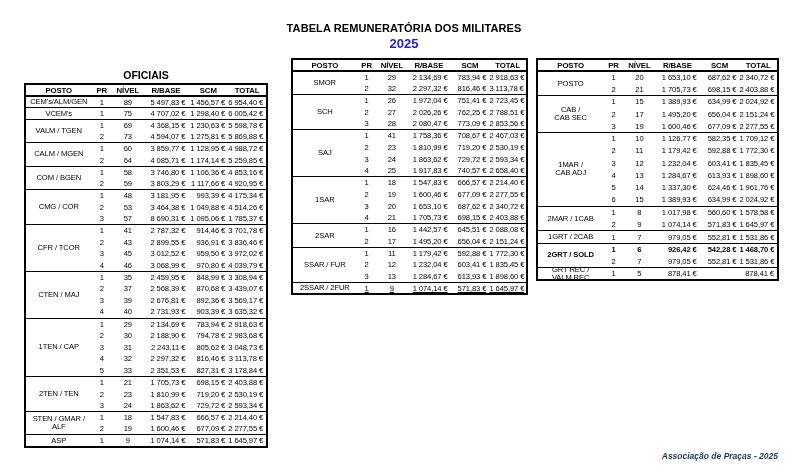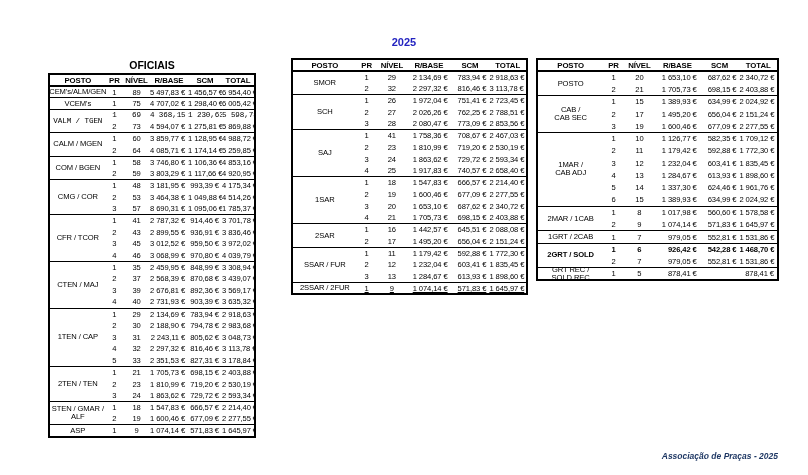--- a/index.html
+++ b/index.html
@@ -6,24 +6,24 @@
   html,body { width:808px; height:475px; }
   body {
     position:relative;
     background:#ffffff;
     font-family:"Liberation Sans","DejaVu Sans",sans-serif;
     color:#000;
     overflow:hidden;
   }
   .title-block { position:absolute; top:22px; left:0; width:100%; text-align:center; }
   .main-title { font-size:11px; font-weight:bold; letter-spacing:0.1px; }
-  .main-year { font-size:11px; font-weight:bold; margin-top:14px; }
+  .main-year { font-size:13px; font-weight:bold; margin-top:2px; }
 
   .table-wrap { position:absolute; top:58px; }
-  .wrap-oficiais  { left:48px;  width:208px; }
+  .wrap-oficiais  { left:24px;  width:244px;margin-top:10px; }
   .wrap-sargentos { left:291px; width:237px; }
   .wrap-pracas    { left:536px; width:243px; }
 
   .tbl-title { text-align:center; font-weight:bold; font-size:10.5px; height:15px; line-height:14px; }
 
   table {
     width:100%;
     border-collapse:collapse;
     table-layout:fixed;
     border:2px solid #000;
@@ -49,20 +49,21 @@
   }
   .footer {
     position:absolute; right:30px; bottom:14px;
     font-size:8.5px; font-weight:bold; font-style:italic;
   }
 </style>
 </head>
 <body>
 
 <div class="title-block">
+  <div class="main-title">TABELA REMUNERATÓRIA DOS MILITARES</div>
   <div class="main-year" style="color: rgb(35, 35, 192);">2025</div>
 </div>
 
 <div class="table-wrap wrap-oficiais">
   <div class="tbl-title">OFICIAIS</div>
   <table>
       <colgroup>
         <col style="width: 27.5%;">
         <col style="width: 8.5%;">
         <col style="width: 13%;">
@@ -94,21 +95,21 @@
         <tr class="group-start" style="height: 11.7px;">
           <td rowspan="1" class="posto">
             <div>VCEM's</div>
           </td>
           <td class="num-c">1</td>
           <td class="num-c">75</td>
           <td class="num-r">4 707,02 €</td>
           <td class="num-r">1 298,40 €</td>
           <td class="num-r">6 005,42 €</td>
         </tr>
-        <tr class="group-start" style="height: 11.7px; font-family: Liberation Mono, monospace;">
+        <tr class="group-start" style="height: 11.7px;">
           <td rowspan="2" class="posto">
             <div>VALM / TGEN</div>
           </td>
           <td class="num-c">1</td>
           <td class="num-c">69</td>
           <td class="num-r">4 368,15 €</td>
           <td class="num-r">1 230,63 €</td>
           <td class="num-r">5 598,78 €</td>
         </tr>
         <tr style="height: 11.7px;">
@@ -660,21 +661,21 @@
         <tr style="height: 12.3px;">
           <td class="num-c">2</td>
           <td class="num-c">7</td>
           <td class="num-r">979,05 €</td>
           <td class="num-r">552,81 €</td>
           <td class="num-r">1 531,86 €</td>
         </tr>
         <tr class="group-start" style="height: 12.3px;">
           <td rowspan="1" class="posto">
             <div>GRT REC /
-SOLD REC</div>
+VALM REC</div>
           </td>
           <td class="num-c">1</td>
           <td class="num-c">5</td>
           <td class="num-r">878,41 €</td>
           <td class="num-r"></td>
           <td class="num-r">878,41 €</td>
         </tr>
       </tbody>
     </table>
 </div>

